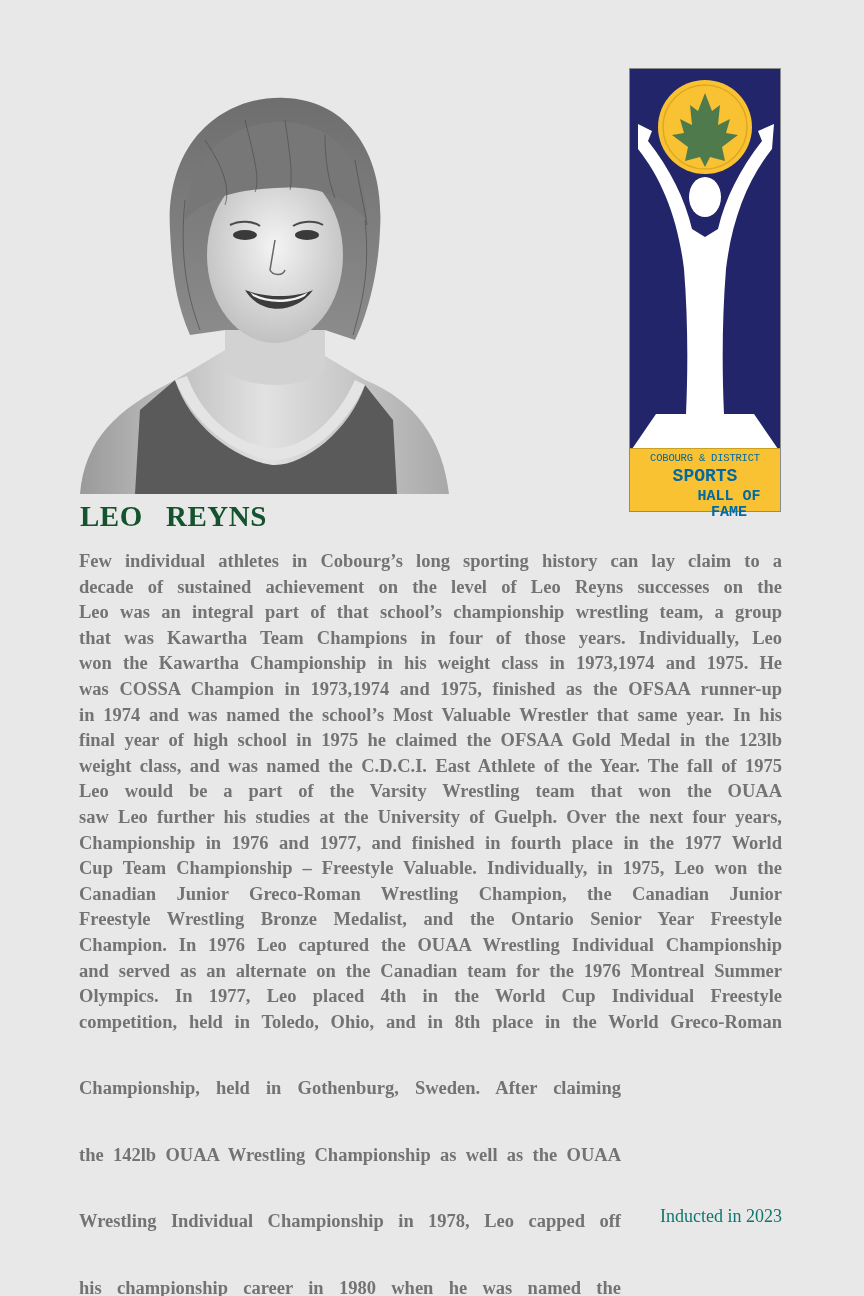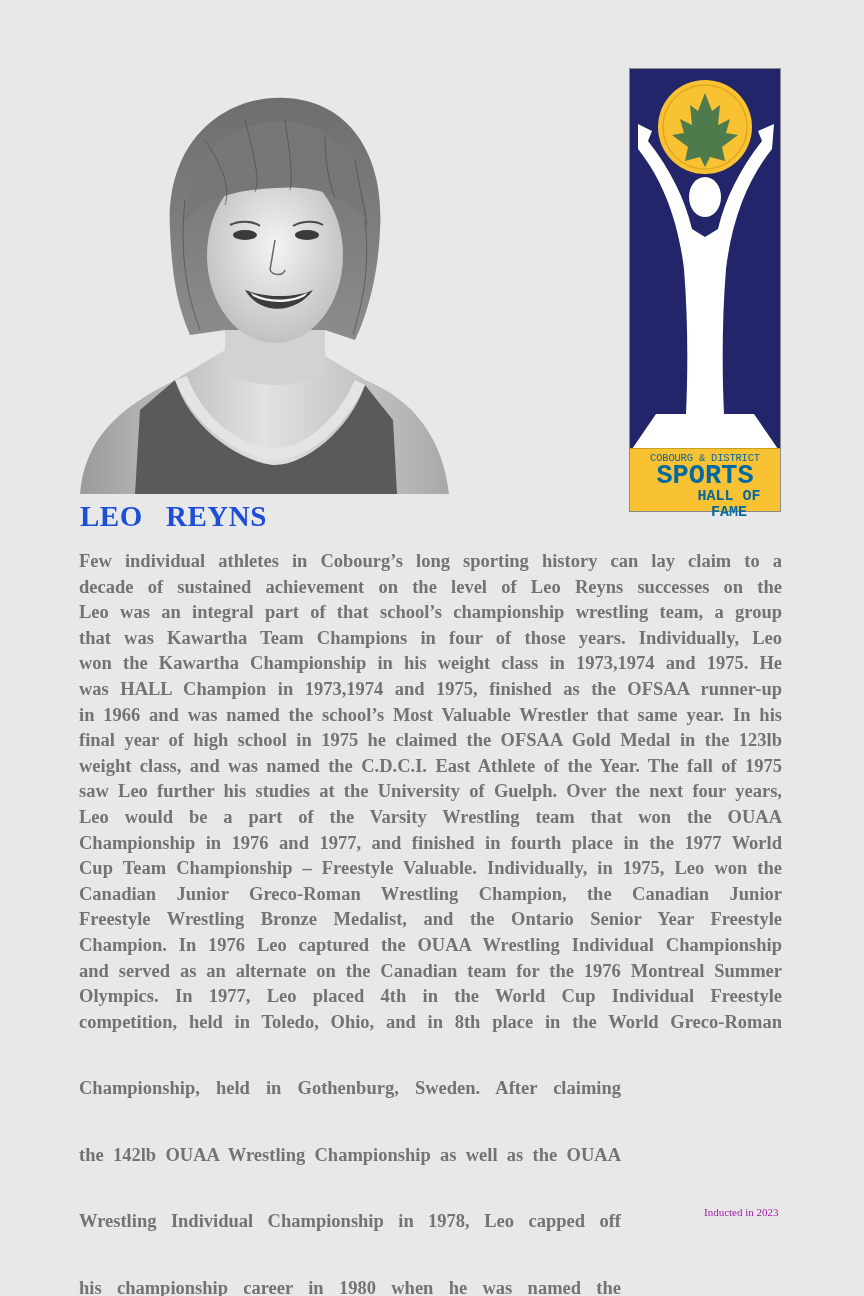--- a/index.html
+++ b/index.html
@@ -1,29 +1,29 @@
 <!DOCTYPE html>
 <html><head>
 <meta charset="utf-8">
 <style>
   html, body { margin:0; padding:0; }
   body { width:864px; height:1296px; background:#e8e8e8; position:relative; overflow:hidden; font-family:"Liberation Serif", serif; }
   .portrait { position:absolute; left:75px; top:80px; width:376px; height:414px; }
   .logo { position:absolute; left:629px; top:68px; width:152px; height:444px; background:#22256a; box-sizing:border-box; border:1px solid #8a8a8a; }
   .logo-banner { position:absolute; left:0; right:0; bottom:0; height:62px; background:#f9c233; border-top:1px solid #caa020; text-align:center; font-family:Liberation Mono, monospace; color:#0369a1; }
   .lb1 { font-size:10.5px; letter-spacing:-0.2px; margin-top:3px; line-height:12px; }
-  .lb2 { font-size:27px; font-weight:bold; line-height:25px; letter-spacing:0px; }
+  .lb2 { font-size:18px; font-weight:bold; line-height:25px; letter-spacing:0px; }
   .lb3 { font-size:15px; font-weight:bold; line-height:16px;margin-left:48px; }
-  .name { position:absolute; left:80px; top:500px; font-size:29px; font-weight:bold; color:#1d4ed8; white-space:pre; letter-spacing:0.5px; }
+  .name { position:absolute; left:80px; top:500px; font-size:29px; font-weight:bold; color:#14532d; white-space:pre; letter-spacing:0.5px; }
   .body { position:absolute; left:79px; top:549px; color:#737373; font-weight:bold; font-size:18.5px; }
   .line { height:25.6px; line-height:25.6px; text-align:justify; text-align-last:justify; white-space:nowrap; overflow:visible; }
   .line.full { width:703px; }
   .line.narrow { width:542px;margin-top:41px; }
   .line.last { text-align-last:left; }
-  .inducted { position:absolute; left:660px; top:1206px; font-size:11px; color:#a21caf;margin-left:44px; }
+  .inducted { position:absolute; left:660px; top:1206px; font-size:18px; color:#0f766e; }
 </style>
 </head>
 <body>
 
 <svg class="portrait" viewBox="0 0 376 414" xmlns="http://www.w3.org/2000/svg">
   <defs>
     <radialGradient id="skin" cx="50%" cy="45%" r="60%">
       <stop offset="0%" stop-color="#f4f4f4"></stop>
       <stop offset="100%" stop-color="#bdbdbd"></stop>
     </radialGradient>
@@ -95,26 +95,26 @@
 </div>
 
 <div class="name">LEO   REYNS</div>
 
 <div class="body">
   <div class="line full">Few individual athletes in Cobourg’s long sporting history can lay claim to a</div>
   <div class="line full">decade of sustained achievement on the level of Leo Reyns successes on the</div>
   <div class="line full">Leo was an integral part of that school’s championship wrestling team, a group</div>
   <div class="line full">that was Kawartha Team Champions in four of those years.   Individually, Leo</div>
   <div class="line full">won the Kawartha Championship in his weight class in 1973,1974 and 1975. He</div>
-  <div class="line full">was HALL Champion in 1973,1974 and 1975, finished as the OFSAA runner-up</div>
-  <div class="line full">in 1966 and was named the school’s Most Valuable Wrestler that same year. In his</div>
+  <div class="line full">was COSSA Champion in 1973,1974 and 1975, finished as the OFSAA runner-up</div>
+  <div class="line full">in 1974 and was named the school’s Most Valuable Wrestler that same year. In his</div>
   <div class="line full">final year of high school in 1975 he claimed the OFSAA Gold Medal in the 123lb</div>
   <div class="line full">weight class, and was named the C.D.C.I. East Athlete of the Year. The fall of 1975</div>
+  <div class="line full">Leo would be a part of the Varsity Wrestling team that won the OUAA</div>
   <div class="line full">saw Leo further his studies at the University of Guelph. Over the next four years,</div>
-  <div class="line full">Leo would be a part of the Varsity Wrestling team that won the OUAA</div>
   <div class="line full">Championship in 1976 and 1977, and finished in fourth place in the 1977 World</div>
   <div class="line full">Cup Team Championship – Freestyle Valuable. Individually, in 1975, Leo won the</div>
   <div class="line full">Canadian Junior Greco-Roman Wrestling Champion, the Canadian Junior</div>
   <div class="line full">Freestyle Wrestling Bronze Medalist, and the Ontario Senior Year Freestyle</div>
   <div class="line full">Champion. In 1976 Leo captured the OUAA Wrestling Individual Championship</div>
   <div class="line full">and served as an alternate on the Canadian team for the 1976 Montreal Summer</div>
   <div class="line full">Olympics. In 1977, Leo placed 4th in the World Cup Individual Freestyle</div>
   <div class="line full">competition, held in Toledo, Ohio, and in 8th place in the World Greco-Roman</div>
   <div class="line narrow">Championship, held in Gothenburg, Sweden. After claiming</div>
   <div class="line narrow">the 142lb OUAA Wrestling Championship as well as the OUAA</div>

